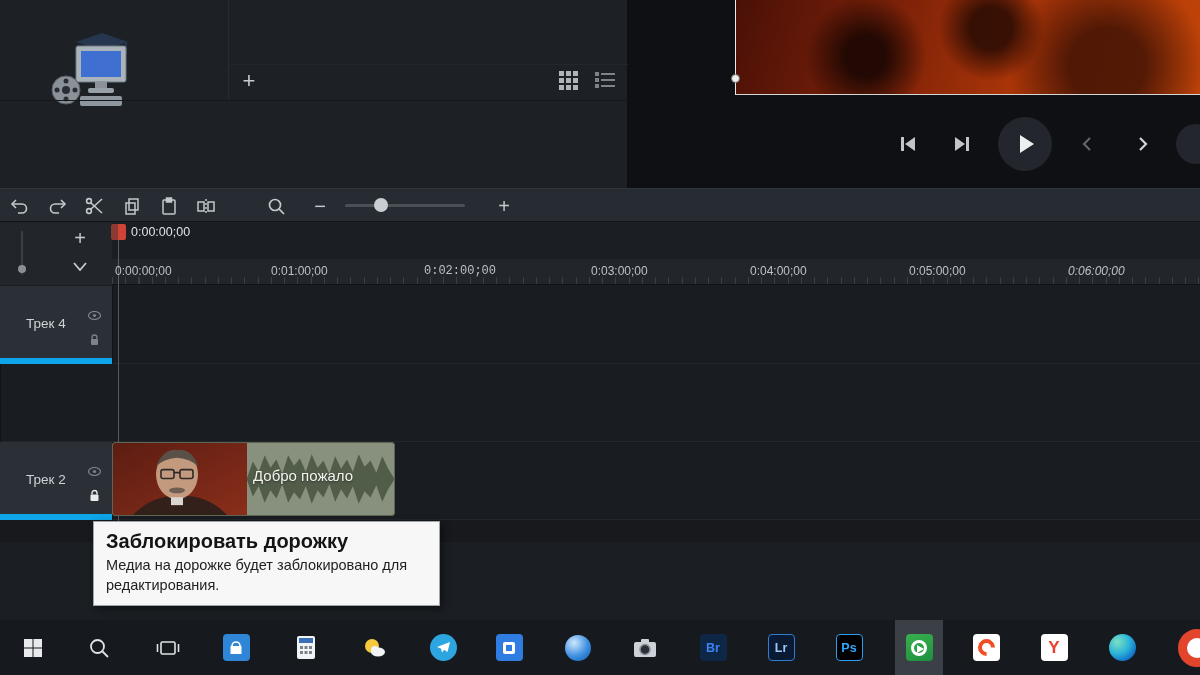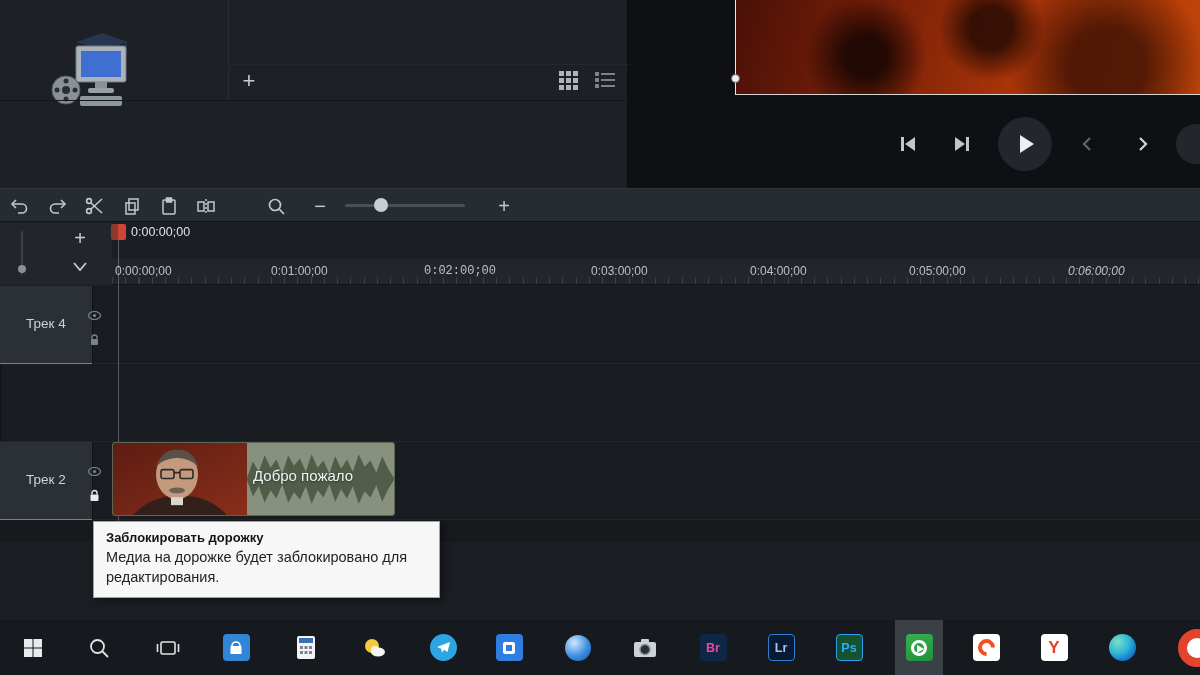--- a/index.html
+++ b/index.html
@@ -57,48 +57,48 @@
   .playhead-stem { position:absolute; left:118px; top:17px; width:1px; height:358px; background:rgba(200,205,210,.35); z-index:4; }
   .playhead-time { position:absolute; left:131px; top:2px; color:#dfe3e6; font-size:12.5px; }
 
   .ruler { position:absolute; left:112px; top:36px; width:1088px; height:26px; background:#22262b; border-bottom:1px solid #101215; cursor:pointer; }
   .ruler-ticks { position:absolute; left:0; bottom:0; width:100%; height:7px;
     background:repeating-linear-gradient(90deg, #3a3f45 0 1px, transparent 1px 13.25px); }
   .ruler-label { position:absolute; top:5px; color:#bcc1c7; font-size:12px; white-space:nowrap; }
 
   .tracks { position:absolute; left:0; top:63px; width:1200px; }
   .track-row { position:relative; width:1200px; height:78px; display:flex; }
-  .track-head { width:92px; height:78px; background:#2b3036; border-bottom:1px solid #0ea5e9; position:relative; cursor:pointer; }
+  .track-head { width:112px; height:78px; background:#2b3036; border-bottom:6px solid #0ea5e9; position:relative; cursor:pointer; }
   .track-name { position:absolute; left:26px; top:30px; color:#ced3d8; font-size:13.5px; }
   .track-eye  { position:absolute; left:88px; top:20px; cursor:pointer; }
   .track-lock { position:absolute; left:89px; top:46px; cursor:pointer; }
   .track-body { flex:1; height:78px; background:#191c20; border-bottom:1px solid #23272c; border-left:1px solid #101316; cursor:pointer; }
   .tracks-tail { width:1200px; height:22px; background:#17191d; }
 
   
   .clip { position:absolute; left:112px; top:219px; width:283px; height:74px; background:#87917e; border:1px solid #5d6654; border-radius:3px; overflow:hidden; z-index:6; cursor:pointer; display:flex; }
   .clip-thumb { width:134px; height:100%; flex:none; }
   .clip-wave { position:relative; flex:1; }
   .clip-wave svg { position:absolute; left:0; top:0; width:100%; height:100%; }
   .clip-label { position:absolute; left:6px; top:24px; color:#f2f4ef; font-size:15px; white-space:nowrap; text-shadow:0 1px 2px rgba(0,0,0,.45); }
 
   
   .tooltip { position:absolute; left:93px; top:521px; width:347px; background:#f7f7f7; border:1px solid #9fa4a9; box-shadow:3px 3px 8px rgba(0,0,0,.45); padding:8px 12px 10px 12px; z-index:20; }
-  .tooltip-title { font-weight:bold; font-size:13px; color:#141414; margin-bottom:3px; }
+  .tooltip-title { font-weight:bold; font-size:20px; color:#141414; margin-bottom:3px; }
   .tooltip-body { font-size:14.5px; color:#222; line-height:1.35; }
 
   
   .taskbar { position:absolute; left:0; top:620px; width:1200px; height:55px; background:#16191e; overflow:hidden; z-index:30; }
   .tb-icon { position:absolute; top:0; width:44px; height:55px; display:flex; align-items:center; justify-content:center; cursor:pointer; }
   .tb-icon.active { background:#3b4047; }
   .tile { width:27px; height:27px; border-radius:4px; display:flex; align-items:center; justify-content:center; font-weight:bold; }
   .adobe { font-size:12.5px; }
-  .tile-br { background:#0e2747; color:#ec4899;text-align:right; }
+  .tile-br { background:#0e2747; color:#3b82f6;text-align:right; }
   .tile-lr { background:#0a1a33; border:1px solid #2f7dd0; color:#9cc6f5; }
-  .tile-ps { background:#14532d; border:1px solid #2f9df0; color:#31a8ff; }
+  .tile-ps { background:#000000; border:1px solid #2f9df0; color:#31a8ff; }
   .tile-camtasia { background:linear-gradient(160deg,#39b04e,#1e8f3e); position:relative; }
   .camtasia-ring { width:16px; height:16px; border-radius:50%; border:3px solid #fff; position:relative; }
   .camtasia-ring::after { content:""; position:absolute; left:3px; top:2px; width:0; height:0; border-left:7px solid #fff; border-top:4.5px solid transparent; border-bottom:4.5px solid transparent; }
   .tile-orange { background:#fff; position:relative; }
   .orange-ring { width:17px; height:17px; border-radius:50%; border:4px solid #f04e23; border-right-color:transparent; transform:rotate(45deg); }
   .tile-yandex { background:#fff; color:#e8402a; font-size:17px; }
   .edge-sphere { width:27px; height:27px; border-radius:50%; background:radial-gradient(circle at 32% 30%, #7de0c3, #2bb3d8 45%, #0b63c4 82%); }
   .browser-sphere { width:26px; height:26px; border-radius:50%; background:radial-gradient(circle at 35% 30%, #cfe8ff, #3d8fe0 55%, #1560b0 95%); }
   .partial-red { position:absolute; left:1178px; top:9px; width:38px; height:38px; border-radius:50%; border:9px solid #e2452c; background:#fff; }
   .telegram-circle { width:27px; height:27px; border-radius:50%; background:#2ca5e0; display:flex; align-items:center; justify-content:center; }

